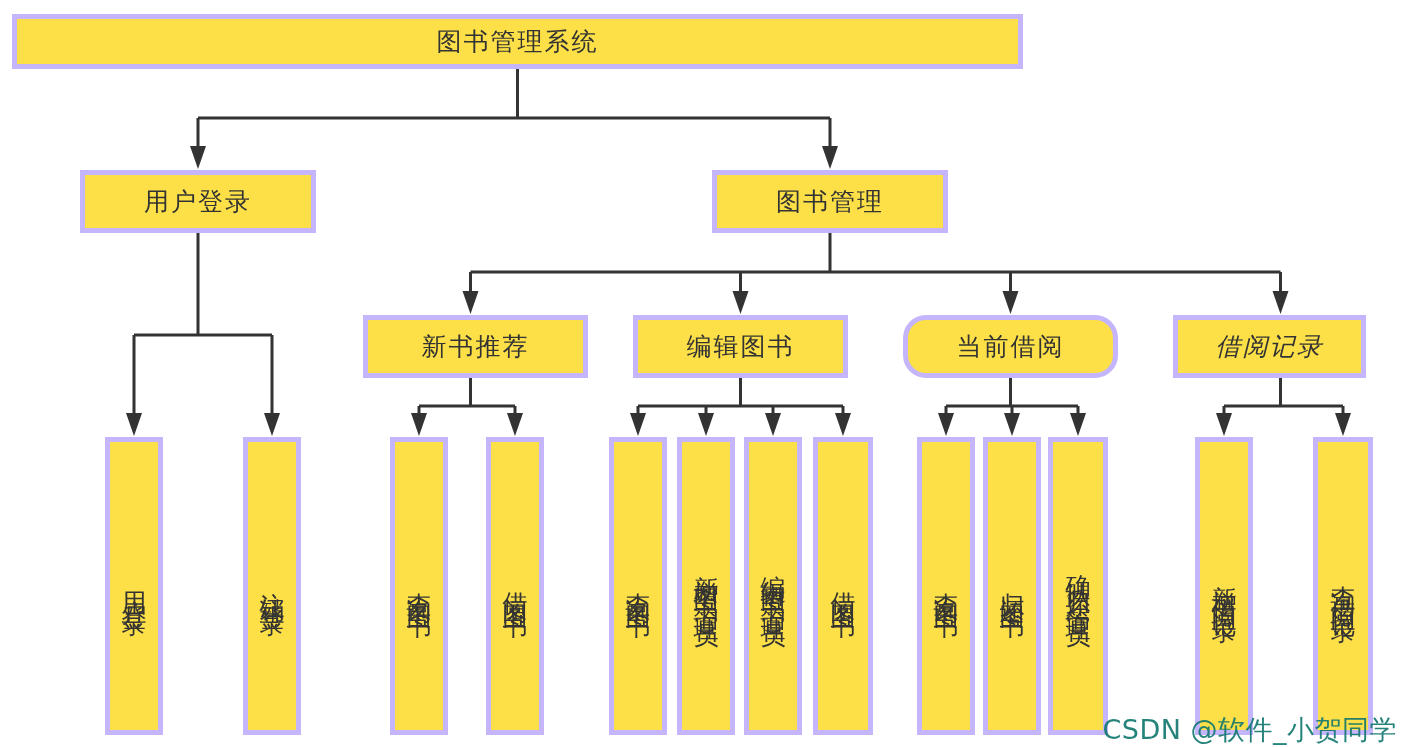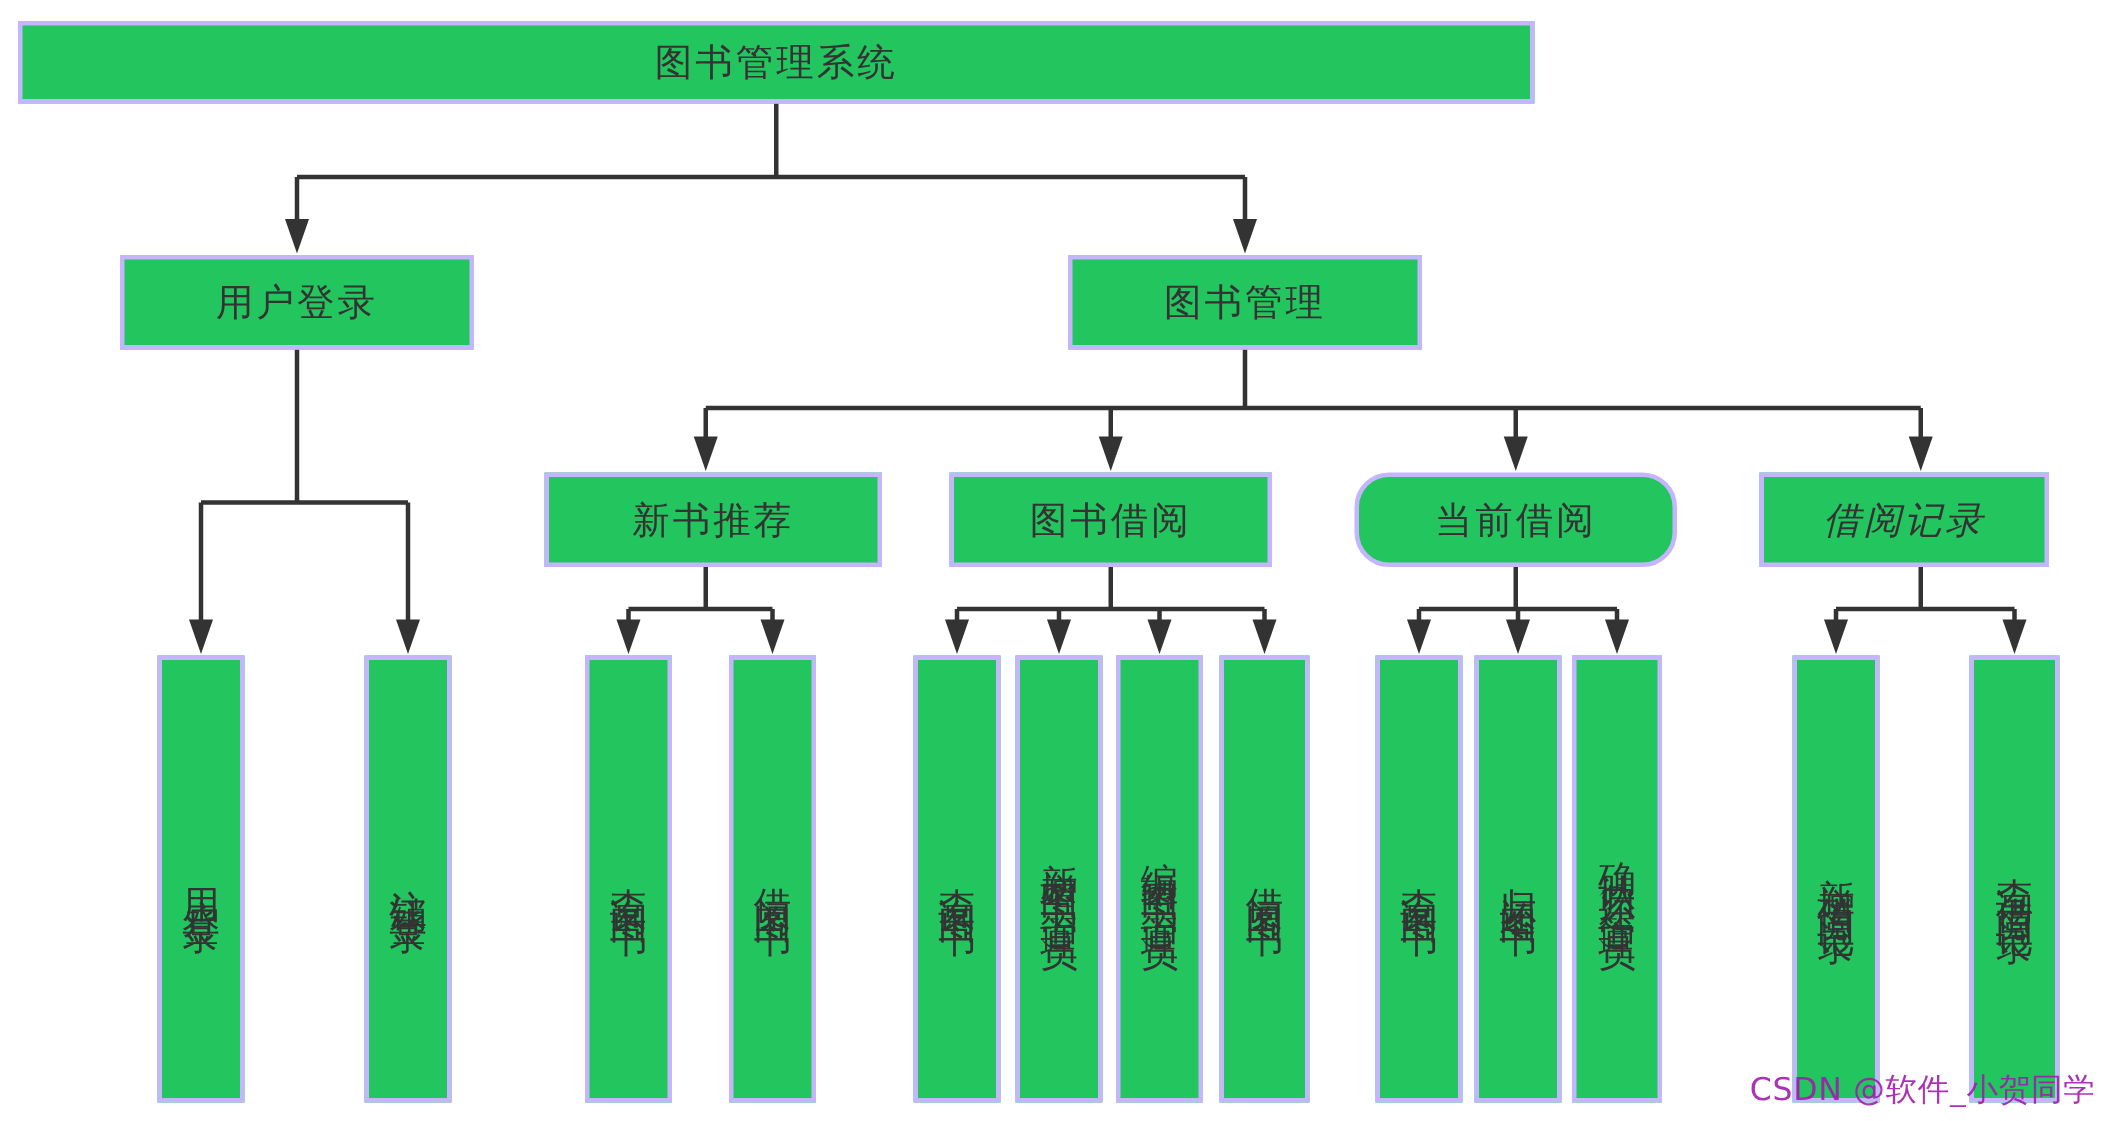--- a/index.html
+++ b/index.html
@@ -13,22 +13,22 @@
   }
   #connector-layer {
     position: absolute;
     left: 0; top: 0;
     width: 1405px; height: 747px;
     pointer-events: none;
   }
   .node {
     position: absolute;
     box-sizing: border-box;
-    background: #22c55e;
-    border: 3px solid #c4b5fd;
+    background: #fde047;
+    border: 5px solid #c4b5fd;
     display: flex;
     align-items: center;
     justify-content: center;
     color: #333333;
   }
   .node.h .node-label {
     font-size: 25px;
     letter-spacing: 2px;
     white-space: nowrap;
     line-height: 1;
@@ -38,23 +38,23 @@
     text-orientation: mixed;
     font-size: 25px;
     letter-spacing: 7px;
     line-height: 1;
     white-space: nowrap;
   }
   #watermark {
     position: absolute;
     right: 8px;
     top: 712px;
-    font-size: 21px;
+    font-size: 27px;
     letter-spacing: 0.5px;
-    color: #a21caf;
+    color: #0f766e;
     opacity: 0.9;
     white-space: nowrap;
     z-index: 5;
   }
 </style>
 </head>
 <body>
 
 <div id="canvas">
   <svg id="connector-layer" viewBox="0 0 1405 747" xmlns="http://www.w3.org/2000/svg">
@@ -104,21 +104,21 @@
       <div class="node h" style="left: 363px; top: 315px; width: 225px; height: 63px;">
         <span class="node-label">新书推荐</span>
       </div>
       <div class="node v" style="left: 390px; top: 437px; width: 58px; height: 298px;">
         <span class="node-label">查询图书</span>
       </div>
       <div class="node v" style="left: 486px; top: 437px; width: 58px; height: 298px;">
         <span class="node-label">借阅图书</span>
       </div>
       <div class="node h" style="left: 633px; top: 315px; width: 215px; height: 63px;">
-        <span class="node-label">图书借阅</span>
+        <span class="node-label">编辑图书</span>
       </div>
       <div class="node v" style="left: 609px; top: 437px; width: 58px; height: 298px;">
         <span class="node-label">查询图书</span>
       </div>
       <div class="node v" style="left: 677px; top: 437px; width: 58px; height: 298px;">
         <span class="node-label">新增图书（管理员）</span>
       </div>
       <div class="node v" style="left: 744px; top: 437px; width: 58px; height: 298px;">
         <span class="node-label">编辑图书（管理员）</span>
       </div>

